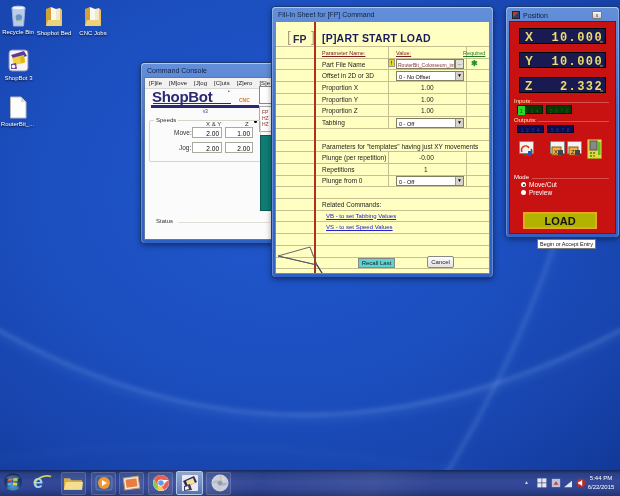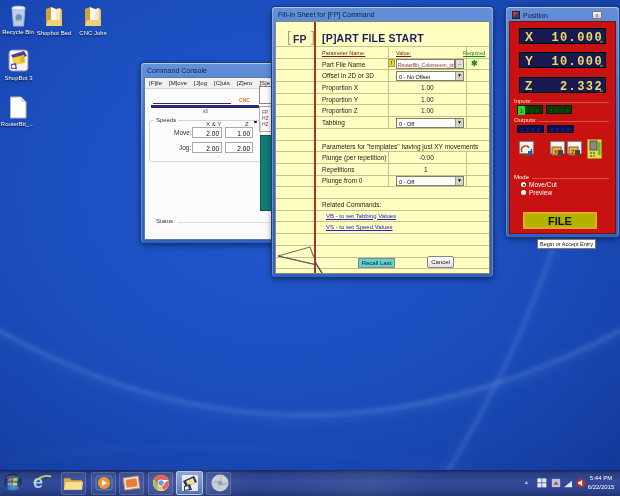--- a/index.html
+++ b/index.html
@@ -128,20 +128,24 @@
       <path d="M1.5 1 L12 1 L17 6 L17 22 L1.5 22 Z" fill="#fdfdfd" stroke="#b8b8b8"></path>
       <path d="M12 1 L12 6 L17 6 Z" fill="#d8d8d8"></path>
     </svg>
     <div style="margin-top:2px">RouterBit_...</div>
   </div>
 
   <div id="console" class="win" style="left:141px;top:63px;width:141px;height:180px;">
     <div class="tbar">Command Console</div>
     <div class="winbody">
       <div id="menubar"><span>[F]ile</span><span>[M]ove</span><span>[J]og</span><span>[C]uts</span><span>[Z]ero</span><span>[S]e</span></div>
+      <div class="abs" style="left:7px;top:10px;width:86px;height:16px;">
+        <span style="font-size:15px;font-weight:bold;color:#2a2a72;letter-spacing:-0.3px;">ShopBot</span>
+        <span style="position:absolute;left:76px;top:0px;font-size:5px;color:#444;">•</span>
+      </div>
       <div class="abs" style="left:94px;top:19px;font-size:5px;color:#e07820;font-weight:bold;">CNC</div>
       <div class="abs" style="left:8px;top:24.5px;width:78px;height:1px;background:#2a2a72;"></div>
       <div class="abs" style="left:6px;top:27px;width:108px;height:3px;background:#2a2a72;"></div>
       <div class="abs" style="left:58px;top:31px;font-size:4.5px;color:#2a2a72;">v3</div>
       <div class="abs" style="right:2px;top:8px;width:17px;height:18px;background:#fff;border:1px solid #888;"></div>
       <div class="abs" style="right:2px;top:28px;width:17px;height:26px;background:#fff;border:1px solid #aaa;font-size:5px;color:#883333;padding:2px 0 0 2px;line-height:6.2px;">FP<br>HZ<br>HZ</div>
       <div class="abs" style="right:21px;top:42px;width:3px;height:3px;background:#000;border-radius:50%;"></div>
 
       <div class="abs" style="left:4px;top:42px;width:112px;height:42px;border:1px solid #d5d5cc;border-radius:2px;">
         <div class="abs" style="left:4px;top:-4px;background:#fbfbfb;padding:0 2px;font-size:6px;color:#333;">Speeds</div>
@@ -222,40 +226,40 @@
             <rect x="5" y="15" width="2" height="2" fill="#a0a020"></rect>
           </svg>
       </div>
       <div class="plabel" style="left:4px;top:152px;color:#fff;">Mode</div>
       <div class="pline" style="left:22px;top:156px;right:6px;"></div>
       <div class="abs" style="left:11px;top:160px;width:5px;height:5px;border-radius:50%;background:#fff;"></div>
       <div class="abs" style="left:12.5px;top:161.5px;width:2px;height:2px;border-radius:50%;background:#222;"></div>
       <div class="plabel" style="left:19px;top:159px;color:#fff;font-size:6.5px;">Move/Cut</div>
       <div class="abs" style="left:11px;top:168px;width:5px;height:5px;border-radius:50%;background:#fff;"></div>
       <div class="plabel" style="left:19px;top:167px;color:#fff;font-size:6.5px;">Preview</div>
-      <div class="abs" style="left:13px;top:190px;width:74px;height:17px;background:#b2b200;border:2px solid #e8a820;text-align:center;font-size:11px;font-weight:bold;color:#111;padding-top:1px;">FILE</div>
+      <div class="abs" style="left:13px;top:190px;width:74px;height:17px;background:#b2b200;border:2px solid #e8a820;text-align:center;font-size:11px;font-weight:bold;color:#111;padding-top:1px;">LOAD</div>
     </div>
   </div>
 
   <div class="abs" style="left:537px;top:239px;width:59px;height:10px;background:#fff;border:1px solid #777;font-size:5.5px;color:#111;text-align:center;padding-top:1px;">Begin or Accept Entry</div>
 
   <div id="fpwin" class="win" style="left:272px;top:7px;width:221px;height:270px;">
     <div class="tbar">Fill-In Sheet for [FP] Command</div>
     <div id="fpbody" class="winbody">
       <div id="fplines"></div>
       <div class="abs" style="left:112px;top:25px;width:1px;height:82px;background:#c8bf90;"></div>
       <div class="abs" style="left:190px;top:25px;width:1px;height:82px;background:#c8bf90;"></div>
       <div class="abs" style="left:112px;top:129px;width:1px;height:36px;background:#c8bf90;"></div>
       <div class="abs" style="left:190px;top:129px;width:1px;height:36px;background:#c8bf90;"></div>
       <div class="redline" style="left:38px;"></div>
 
       <div class="abs" style="left:11px;top:7px;font-size:14px;color:#a8a080;">[</div>
       <div class="abs" style="left:35px;top:7px;font-size:14px;color:#a8a080;">]</div>
       <div class="abs" style="left:17px;top:11px;font-size:10.5px;font-weight:bold;color:#2a2a55;">FP</div>
-      <div class="abs" style="left:46px;top:10px;font-size:10.5px;font-weight:bold;color:#1a1a60;letter-spacing:0.2px;">[P]ART FILE START</div>
+      <div class="abs" style="left:46px;top:10px;font-size:10.5px;font-weight:bold;color:#1a1a60;letter-spacing:0.2px;">[P]ART START LOAD</div>
       <div class="abs" style="left:46px;top:28px;font-size:5.5px;color:#7a2020;text-decoration:underline;">Parameter Name:</div>
       <div class="abs" style="left:120px;top:28px;font-size:5.5px;color:#7a2020;text-decoration:underline;">Value:</div>
       <div class="abs" style="left:187px;top:28px;font-size:5.5px;color:#207a20;text-decoration:underline;">Required</div>
 
       <div class="fprow" style="left:46px;top:38.5px;">Part File Name</div>
       <div class="abs" style="left:112px;top:37px;width:7px;height:8px;background:#e8d820;border:1px solid #998;font-size:6px;text-align:center;">!</div>
       <div class="fpbox" style="left:120px;top:36.5px;width:59px;height:10px;color:#883333;font-size:5px;padding:2px 0 0 1px;white-space:nowrap;overflow:hidden;">RouterBit_Colosseum_instru</div>
       <div class="fpbox" style="left:179px;top:36.5px;width:9px;height:10px;background:#e0e0d8;text-align:center;font-size:5px;">...</div>
       <div class="abs" style="left:195px;top:37px;font-size:8px;color:#209020;font-weight:bold;">✱</div>
       <div class="fprow" style="left:46px;top:50px;">Offset in 2D or 3D</div>

